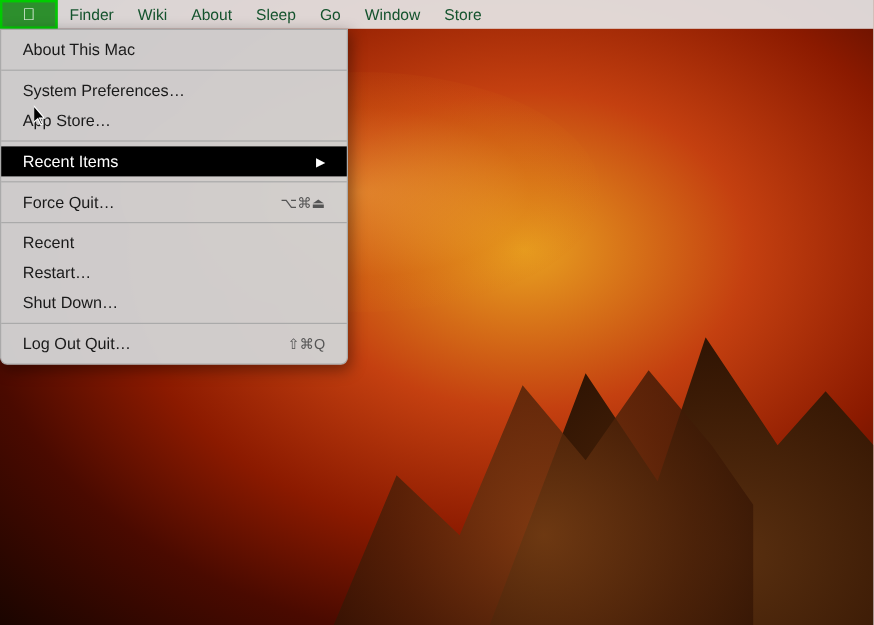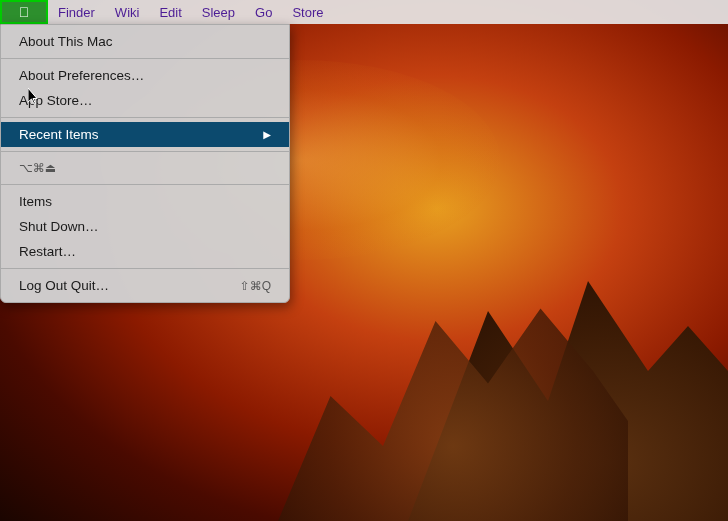--- a/index.html
+++ b/index.html
@@ -85,51 +85,51 @@
       line-height: 1;
     }
 
     .menubar-item {
       padding: 4px 10px;
       height: 24px;
       display: flex;
       align-items: center;
       font-size: 13px;
       font-weight: 500;
-      color: #4c1d95;
+      color: #14532d;
       cursor: pointer;
     }
 
     
     .apple-menu {
       position: absolute;
       top: 24px;
       left: 0;
       width: 290px;
       background: rgba(210, 210, 210, 0.97);
       border: 1px solid #aaa;
       border-radius: 0 0 6px 6px;
       box-shadow: 2px 4px 12px rgba(0,0,0,0.4);
       z-index: 200;
       padding: 4px 0;
     }
 
     .menu-item {
       display: flex;
       align-items: center;
-      justify-content: flex-start;
+      justify-content: center;
       padding: 5px 18px;
       font-size: 13.5px;
       color: #1a1a1a;
       cursor: pointer;
       min-height: 24px;
     }
 
     .menu-item.highlighted {
-      background: #0c4a6e;
+      background: #000000;
       color: white;
     }
 
     .menu-item .shortcut {
       font-size: 12px;
       color: #555;
       display: flex;
       align-items: center;
       gap: 1px;
     }
@@ -181,71 +181,75 @@
   <div class="menubar-apple">
     <span class="apple-logo"></span>
   </div>
   <div class="menubar-item">
     <span>Finder</span>
   </div>
   <div class="menubar-item">
     <span>Wiki</span>
   </div>
   <div class="menubar-item">
-    <span>Edit</span>
+    <span>About</span>
   </div>
   <div class="menubar-item">
     <span>Sleep</span>
   </div>
   <div class="menubar-item">
     <span>Go</span>
   </div>
   <div class="menubar-item">
+    <span>Window</span>
+  </div>
+  <div class="menubar-item">
     <span>Store</span>
   </div>
 </div>
 
 <div class="apple-menu">
 
   <div class="menu-item">
     <span class="menu-item-label">About This Mac</span>
   </div>
 
   <div class="menu-separator"></div>
 
   <div class="menu-item">
-    <span class="menu-item-label">About Preferences…</span>
+    <span class="menu-item-label">System Preferences…</span>
   </div>
   <div class="menu-item">
     <span class="menu-item-label">App Store…</span>
   </div>
 
   <div class="menu-separator"></div>
 
   <div class="menu-item highlighted">
     <span class="menu-item-label">Recent Items</span>
     <span class="chevron">▶</span>
   </div>
 
   <div class="menu-separator"></div>
 
   <div class="menu-item">
+    <span class="menu-item-label">Force Quit…</span>
     <span class="shortcut">⌥⌘⏏</span>
   </div>
 
   <div class="menu-separator"></div>
 
   <div class="menu-item">
-    <span class="menu-item-label">Items</span>
+    <span class="menu-item-label">Recent</span>
+  </div>
+  <div class="menu-item">
+    <span class="menu-item-label">Restart…</span>
   </div>
   <div class="menu-item">
     <span class="menu-item-label">Shut Down…</span>
-  </div>
-  <div class="menu-item">
-    <span class="menu-item-label">Restart…</span>
   </div>
 
   <div class="menu-separator"></div>
 
   <div class="menu-item">
     <span class="menu-item-label">Log Out Quit…</span>
     <span class="shortcut">⇧⌘Q</span>
   </div>
 
 </div>

